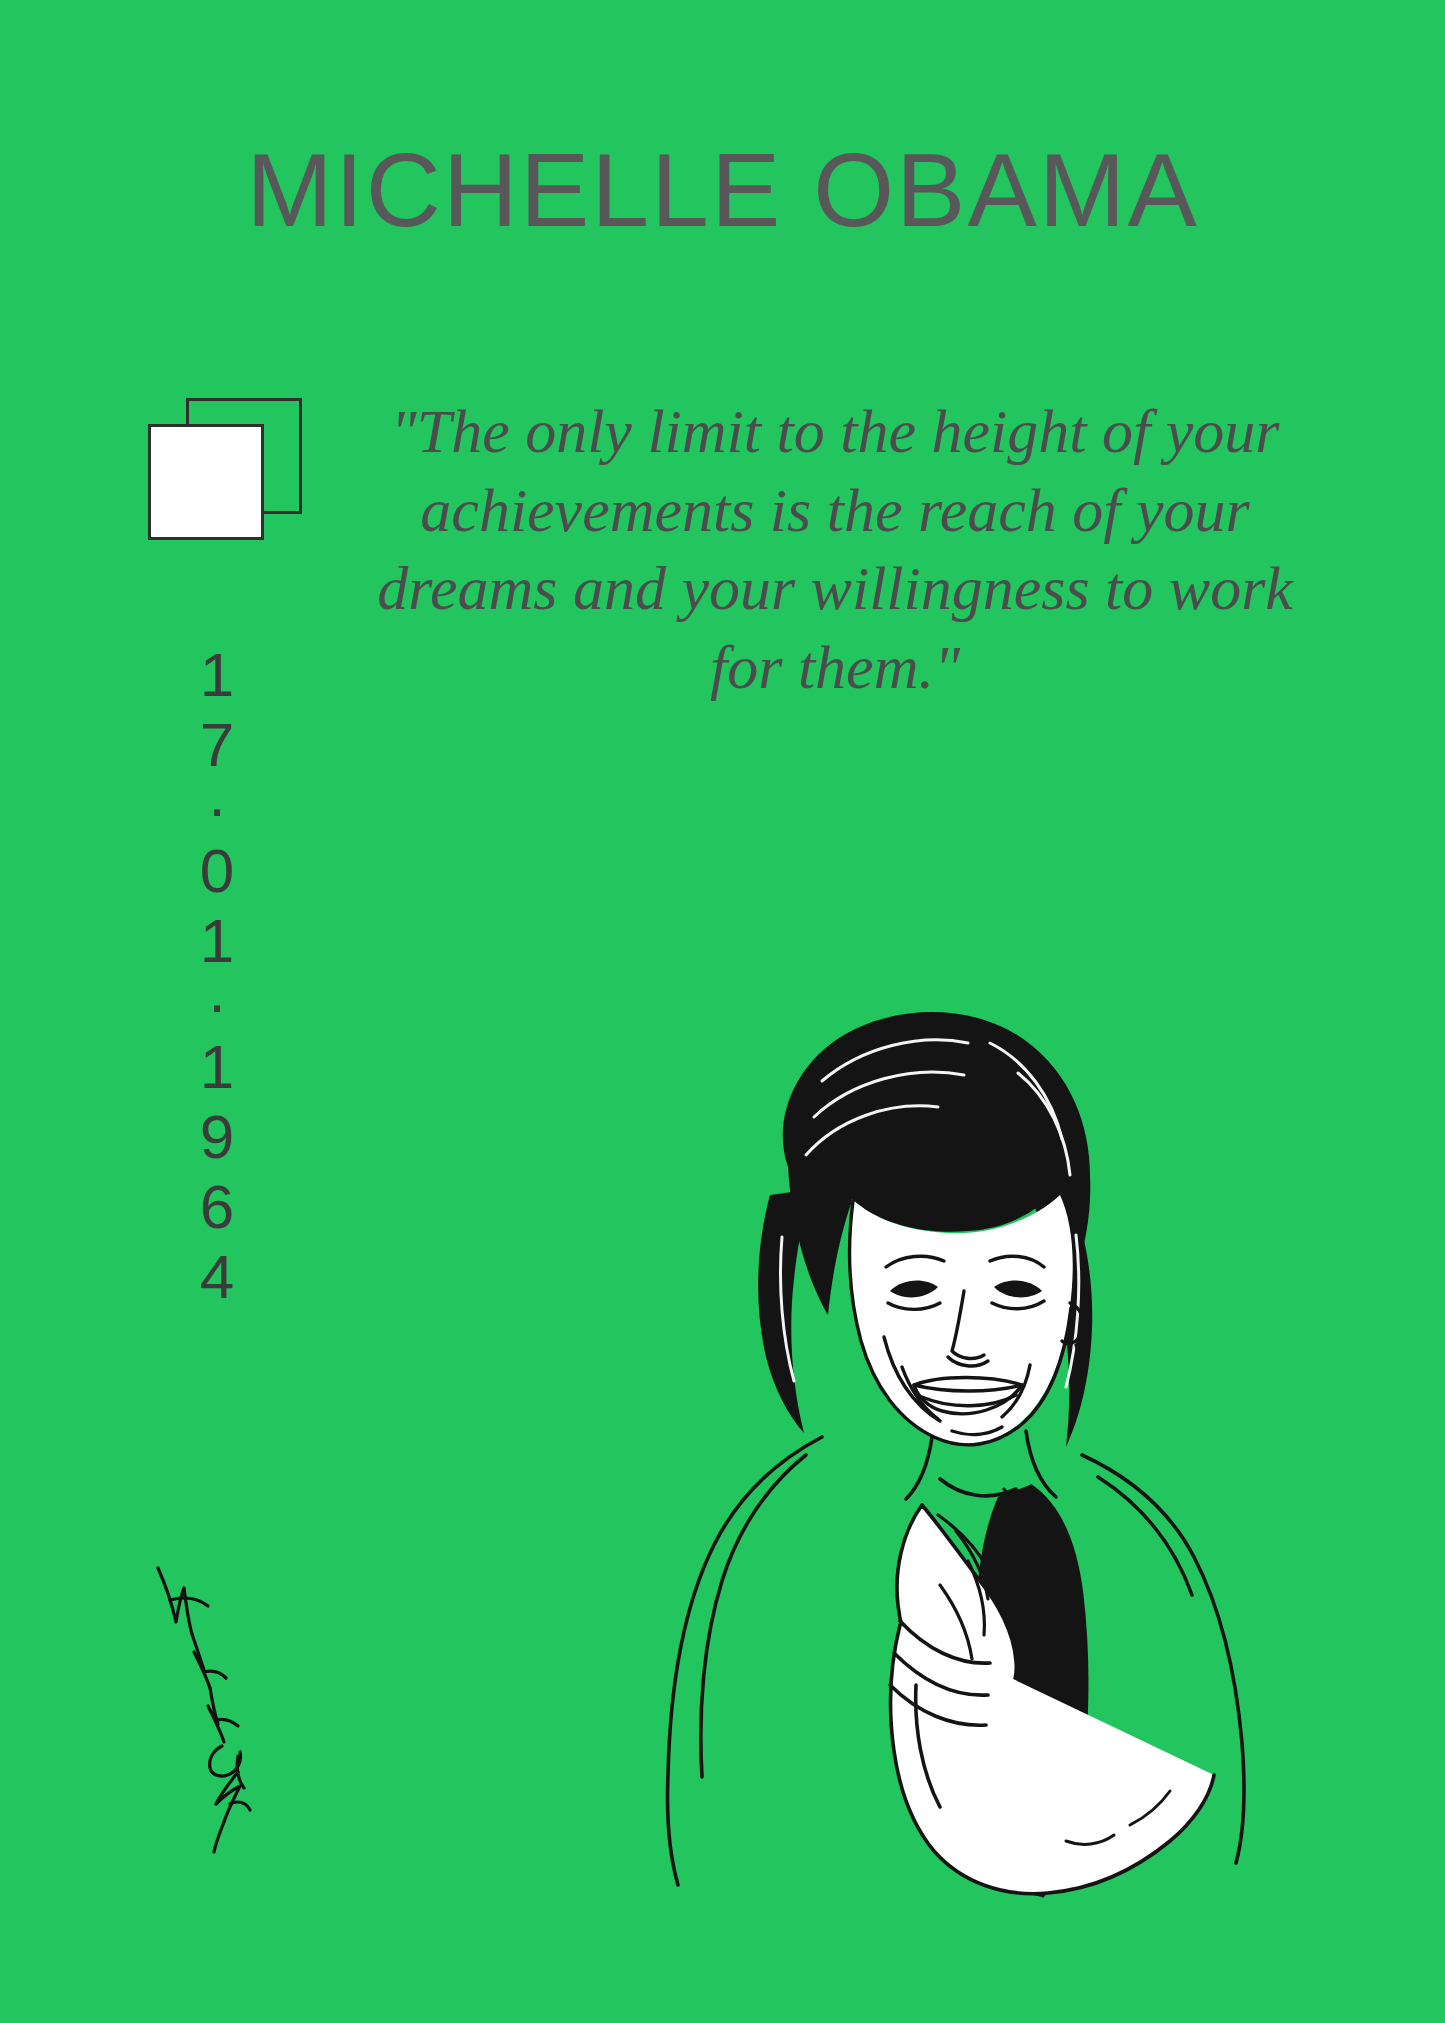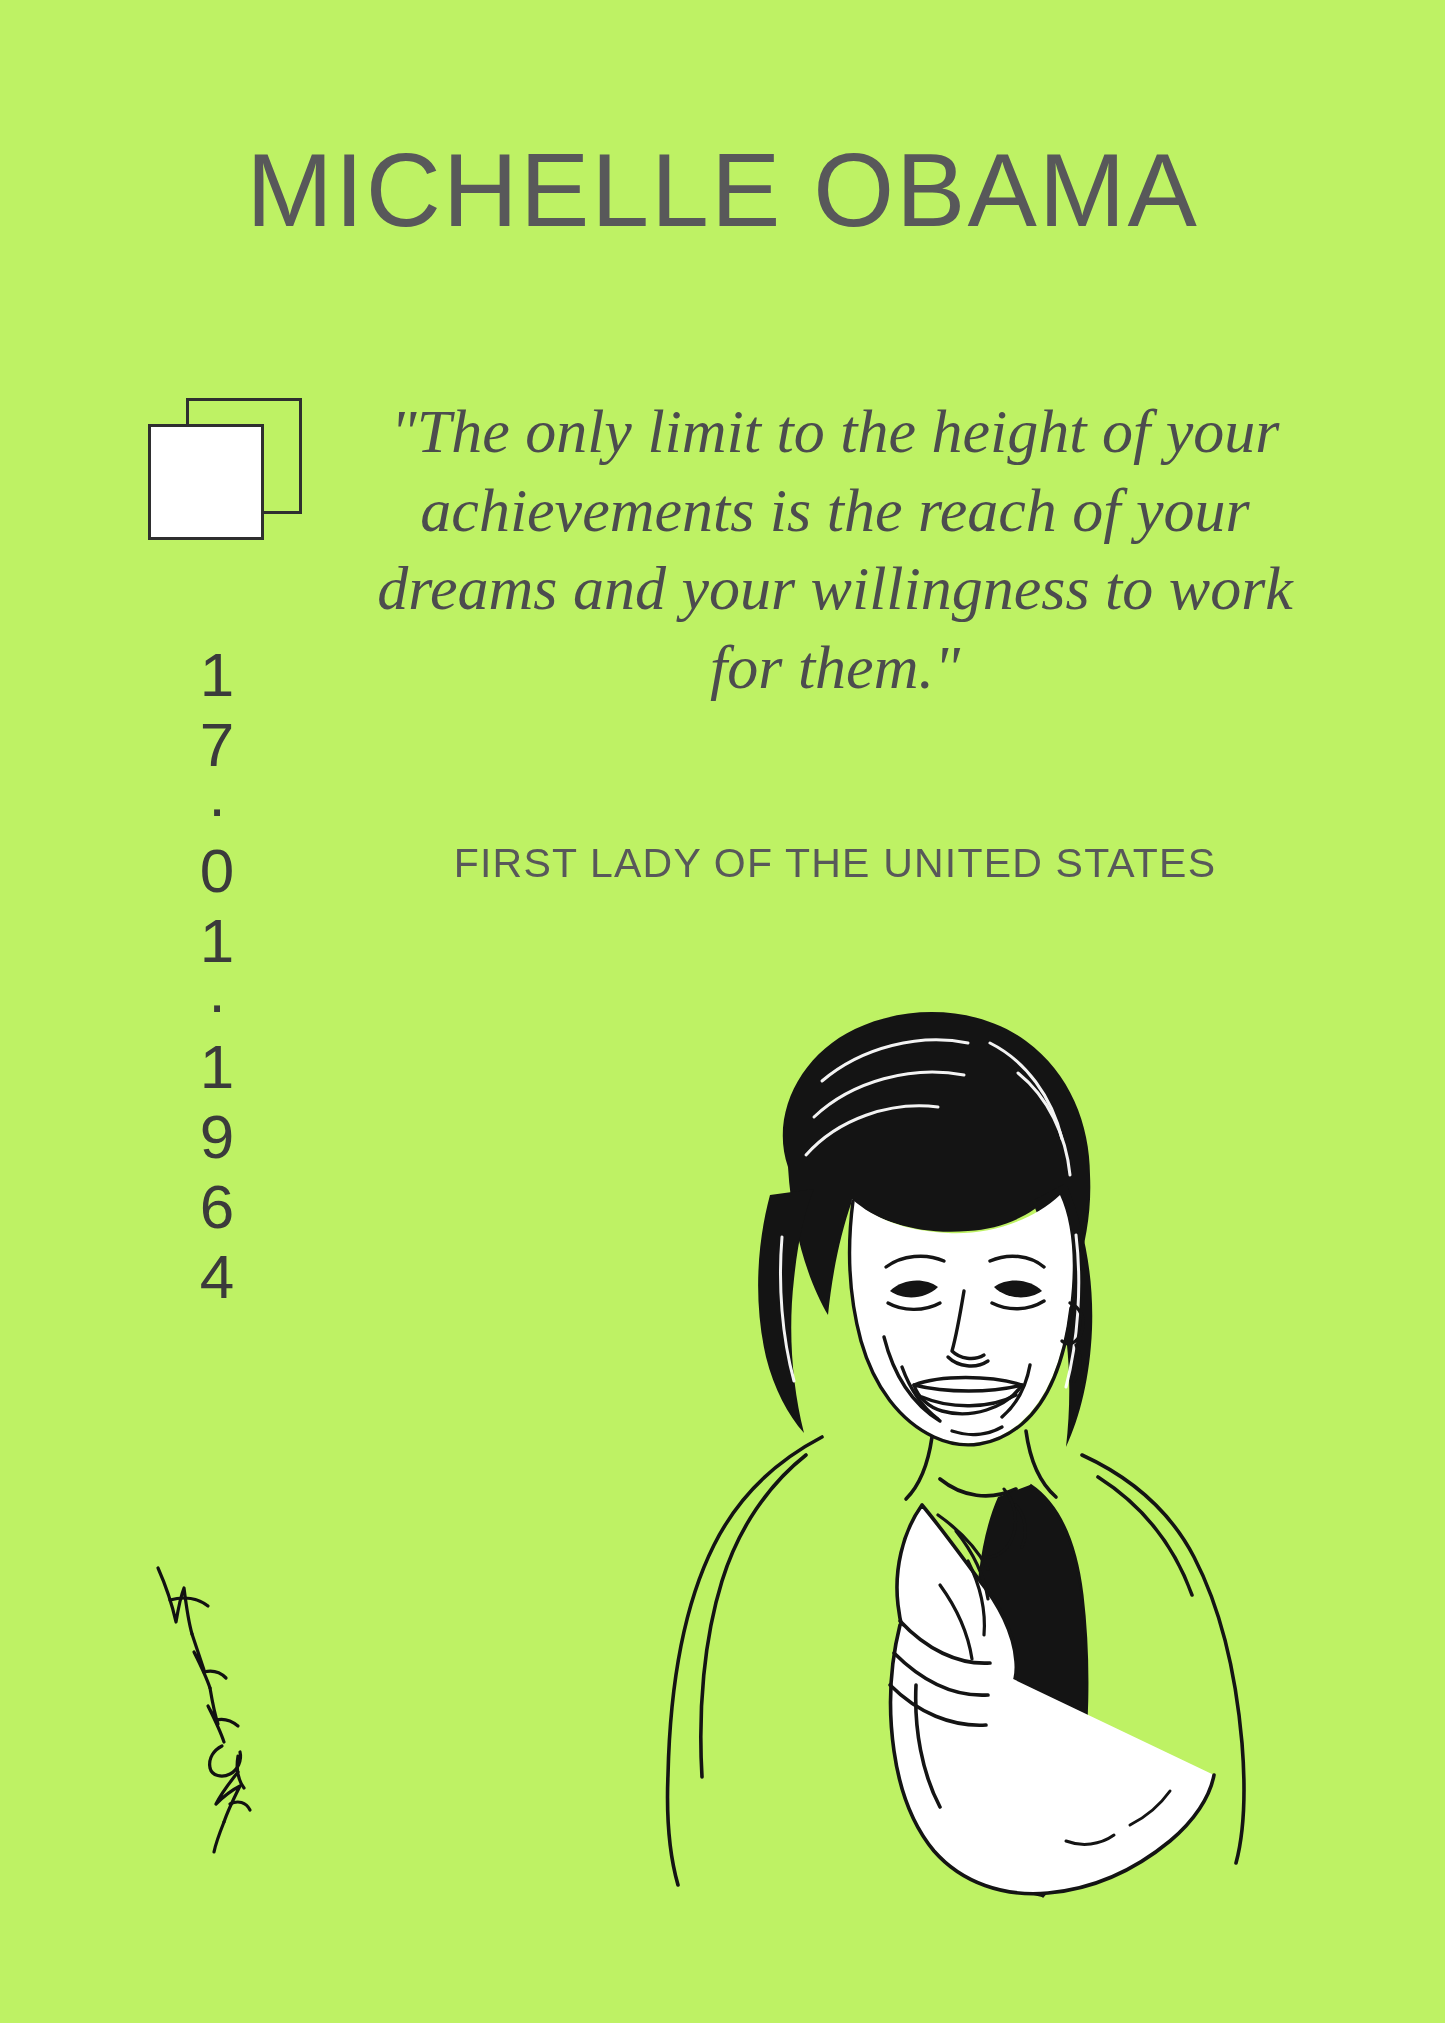--- a/index.html
+++ b/index.html
@@ -12,21 +12,21 @@
     height: 2023px;
     position: relative;
     overflow: hidden;
     font-family: "Liberation Sans", sans-serif;
     color: #4a4a4a;
   }
 
   .poster {
     position: absolute;
     inset: 0;
-    background: #bef264;
+    background: #22c55e;
   }
 
   
   .title {
     position: absolute;
     top: 138px;
     left: 0;
     width: 100%;
     text-align: center;
     font-family: "Liberation Sans", sans-serif;
@@ -180,21 +180,20 @@
         <path d="M88 196 C 86 208, 88 220, 94 228"></path>
         <path d="M88 212 C 80 222, 72 232, 66 244 C 74 236, 82 230, 90 226 C 84 238, 78 250, 74 262"></path>
         <path d="M80 244 C 88 240, 96 242, 100 250"></path>
         <path d="M74 262 C 70 272, 66 282, 64 292"></path>
       </g>
     </svg>
   </div>
 
   <div class="quote">"The only limit to the height of your achievements is the reach of your dreams and your willingness to work for them."</div>
 
-  <div class="role">FIRST LADY OF THE UNITED STATES</div>
 
   <div class="portrait">
     <svg viewBox="0 0 880 930" xmlns="http://www.w3.org/2000/svg">
 
       <path d="M318 182 C 300 130, 330 70, 385 44 C 440 18, 510 22, 556 56 C 600 88, 620 140, 620 190
                C 622 230, 614 268, 602 300 C 596 264, 590 236, 578 212 C 560 232, 530 244, 498 246
                C 452 250, 410 238, 382 216 C 370 250, 362 290, 358 330 C 340 300, 322 248, 318 182 Z" fill="#141414"></path>
       <path d="M300 210 C 286 262, 284 320, 296 372 C 304 404, 318 430, 334 448
                C 322 400, 318 346, 324 294 C 328 256, 334 228, 344 204 Z" fill="#141414"></path>
       <path d="M596 198 C 614 240, 624 292, 622 344 C 620 392, 610 432, 596 462

